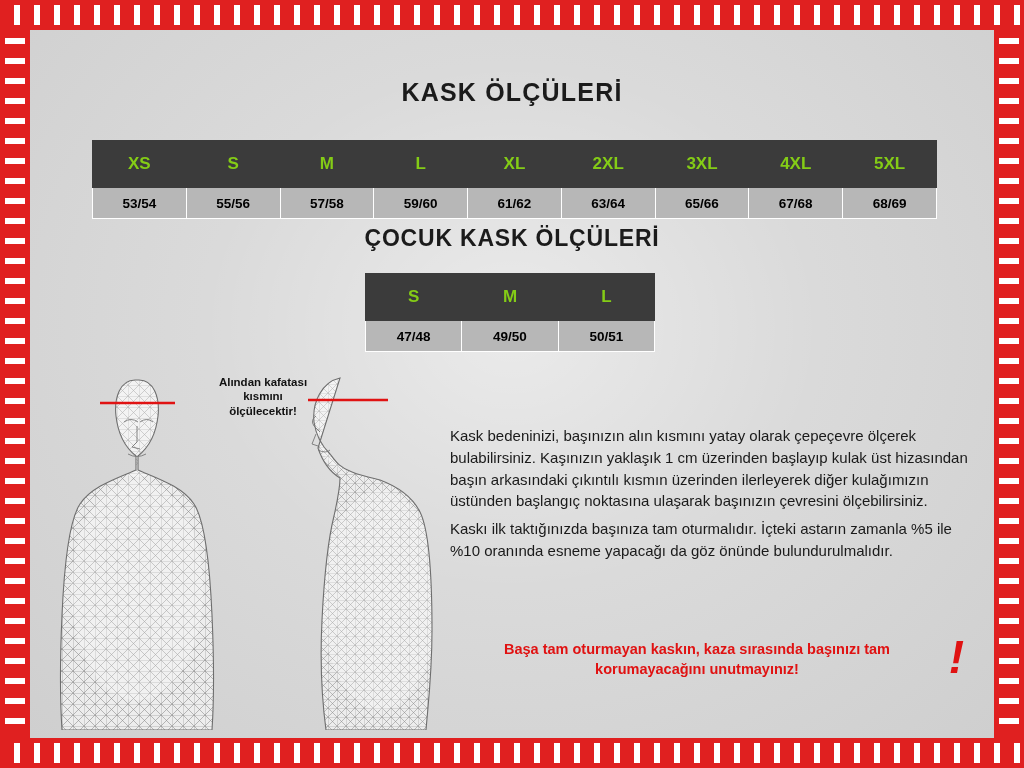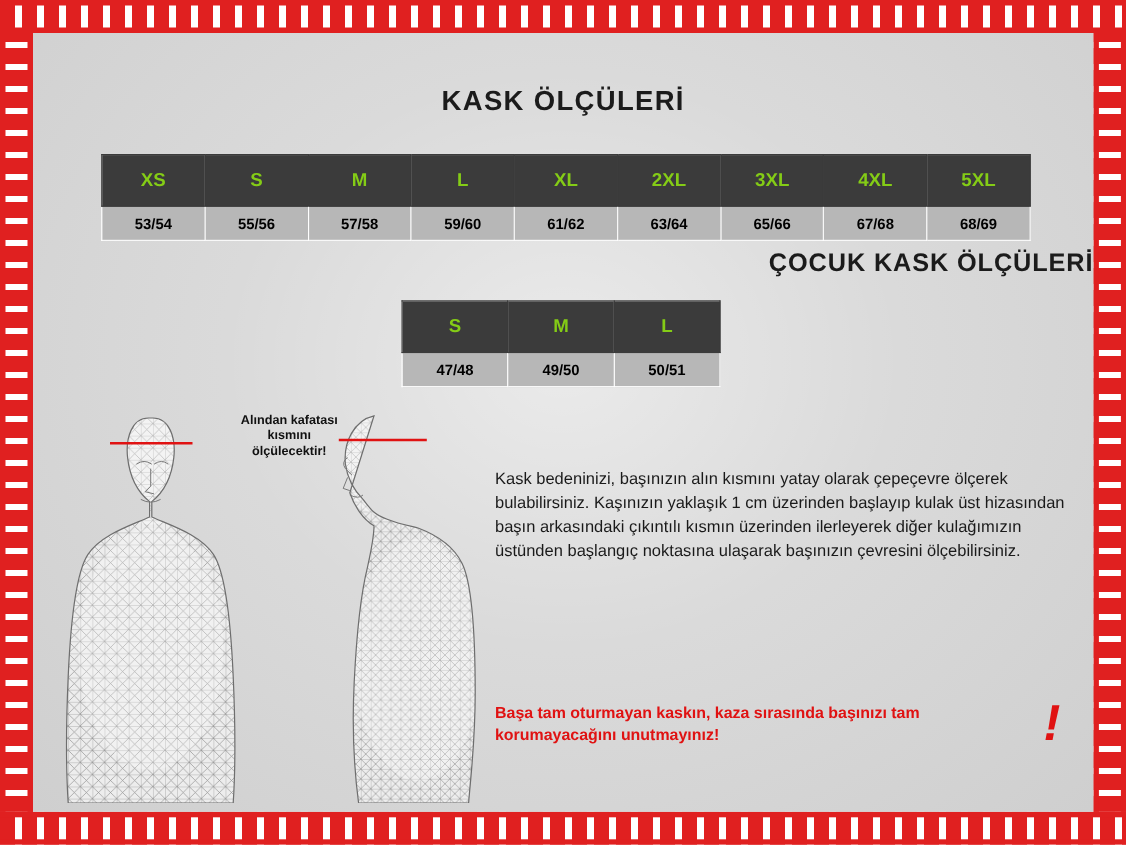--- a/index.html
+++ b/index.html
@@ -103,21 +103,21 @@
     letter-spacing: 1.2px;
     color: #1b1b1b;
     z-index: 3;
   }
 
   .sub-title {
     position: absolute;
     top: 195px;
     left: 0;
     width: 964px;
-    text-align: right;
+    text-align: center;
     font-size: 23px;
     font-weight: bold;
     letter-spacing: 0.8px;
     color: #1b1b1b;
     z-index: 3;
   }
 
   
   .size-table {
     position: absolute;
@@ -197,21 +197,21 @@
     position: absolute;
     left: 420px;
     top: 610px;
     width: 520px;
     z-index: 3;
   }
   .warning-text {
     font-size: 14.5px;
     font-weight: bold;
     color: #e01212;
-    text-align: left;
+    text-align: center;
     line-height: 1.35;
     padding-right: 26px;
   }
   .bang {
     position: absolute;
     right: 6px;
     top: -6px;
     font-size: 46px;
     font-weight: bold;
     color: #e01212;
@@ -381,20 +381,21 @@
     </div>
 
     <div class="measure-note">
       <div>Alından kafatası</div>
       <div>kısmını</div>
       <div>ölçülecektir!</div>
     </div>
 
     <div class="body-text">
       <p>Kask bedeninizi, başınızın alın kısmını yatay olarak çepeçevre ölçerek bulabilirsiniz. Kaşınızın yaklaşık 1 cm üzerinden başlayıp kulak üst hizasından başın arkasındaki çıkıntılı kısmın üzerinden ilerleyerek diğer kulağımızın üstünden başlangıç noktasına ulaşarak başınızın çevresini ölçebilirsiniz.</p>
+      <p>Kaskı ilk taktığınızda başınıza tam oturmalıdır. İçteki astarın zamanla %5 ile %10 oranında esneme yapacağı da  göz önünde bulundurulmalıdır.</p>
     </div>
 
     <div class="warning-wrap">
       <div class="warning-text">
         <div>Başa tam oturmayan kaskın, kaza sırasında başınızı tam</div>
         <div>korumayacağını unutmayınız!</div>
       </div>
       <div class="bang">!</div>
     </div>
 

